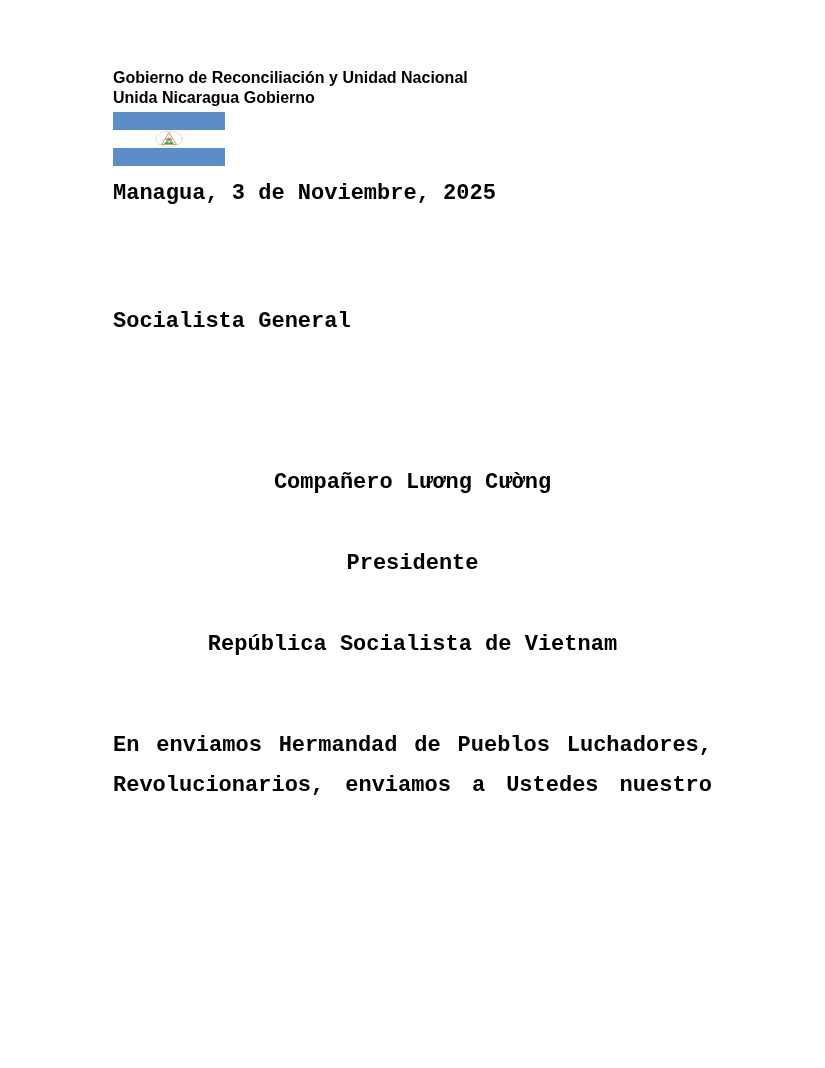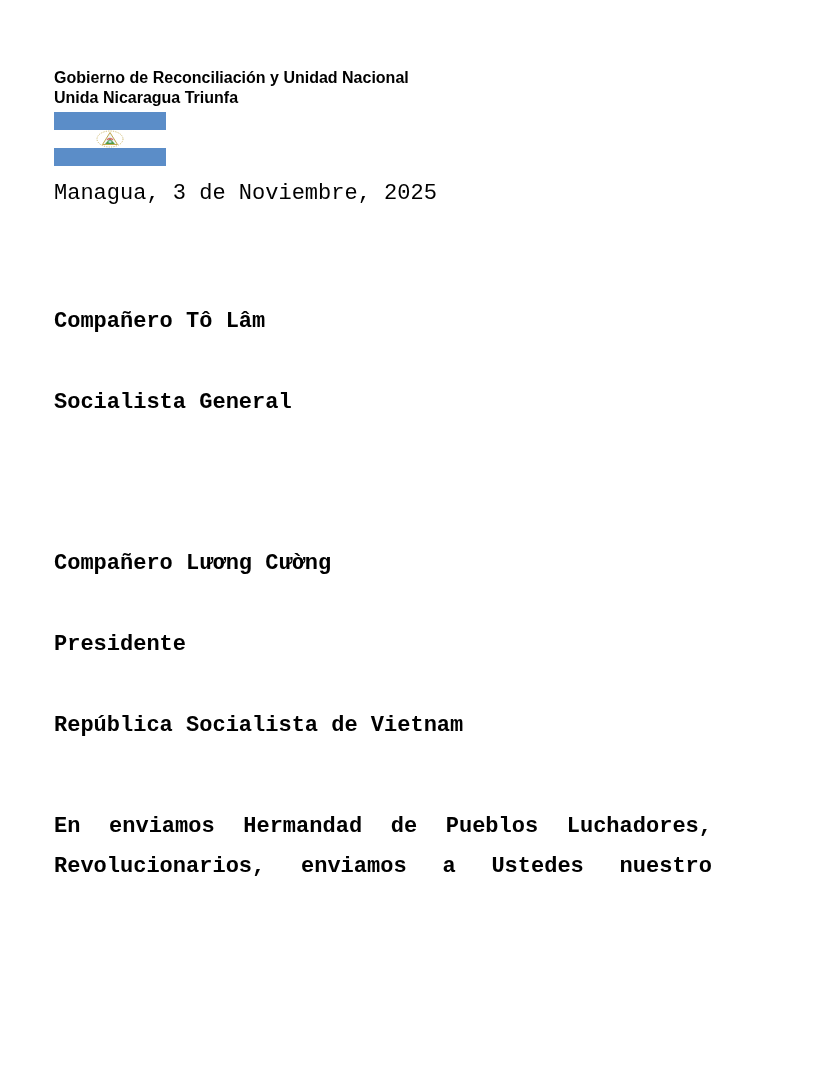--- a/index.html
+++ b/index.html
@@ -4,21 +4,21 @@
 <style>
   html, body { margin: 0; padding: 0; background: #ffffff; }
   .page {
     position: relative;
     width: 825px;
     height: 1068px;
     background: #ffffff;
     color: #000000;
     overflow: hidden;
     box-sizing: border-box;
-    padding: 68px 113px 0 54px;
+    padding: 68px 113px 0 113px;
     font-family: "Liberation Mono", "DejaVu Sans Mono", monospace;
   }
   .letterhead {
     font-family: "Liberation Sans", "DejaVu Sans", sans-serif;
     font-weight: bold;
     font-size: 16px;
     line-height: 20px;
     color: #000000;
   }
   .flag {
@@ -33,32 +33,32 @@
   .flag .stripe.white {
     background: #ffffff;
     display: flex;
     align-items: center;
     justify-content: center;
   }
   .emblem { display: block; }
   .date-line {
     margin-top: 16px;
     font-size: 22px;
-    font-weight: normal;
+    font-weight: bold;
     line-height: 24px;
     white-space: pre;
   }
   .recipient {
     font-size: 22px;
     font-weight: bold;
     line-height: 27px;
     white-space: pre;
   }
   .recipient.first { margin-top: 48px; }
-  .recipient.second { margin-top: 26px; }
+  .recipient.second { margin-top: 26px; text-align: center; }
   .salutations {
     margin-top: 40px;
     font-size: 22px;
     font-weight: bold;
     line-height: 40px;
   }
   .paragraph {
     font-size: 22px;
     font-weight: bold;
     line-height: 40px;
@@ -70,41 +70,40 @@
     text-align-last: justify;
   }
 </style>
 </head>
 <body>
 
 <div class="page">
 
   <div class="letterhead">
     <div class="lh-line">Gobierno de Reconciliación y Unidad Nacional</div>
-    <div class="lh-line">Unida Nicaragua Triunfa</div>
+    <div class="lh-line">Unida Nicaragua Gobierno</div>
   </div>
 
   <div class="flag">
     <div class="stripe blue"></div>
     <div class="stripe white">
       <svg class="emblem" width="38" height="18" viewBox="0 0 38 18">
         <ellipse cx="19" cy="9" rx="13" ry="8" fill="none" stroke="#c2a84e" stroke-width="0.8" stroke-dasharray="1.2,1.2"></ellipse>
         <path d="M19 2.5 L26.5 14.5 L11.5 14.5 Z" fill="#eef5fb" stroke="#c2a84e" stroke-width="1"></path>
         <path d="M14 14 L19 8.5 L24 14 Z" fill="#4f9e45"></path>
         <path d="M15.5 9.5 A4.5 4.5 0 0 1 22.5 9.5 L21.3 10.4 A3 3 0 0 0 16.7 10.4 Z" fill="#d9534f" opacity="0.85"></path>
         <rect x="17.6" y="10.6" width="2.8" height="2.2" fill="#bcd7ee"></rect>
       </svg>
     </div>
     <div class="stripe blue"></div>
   </div>
 
   <div class="date-line">Managua, 3 de Noviembre, 2025</div>
 
   <div class="recipient first">
-    <div>Compañero Tô Lâm</div>
     <div>Socialista General</div>
   </div>
 
   <div class="recipient second">
     <div>Compañero Lương Cường</div>
     <div>Presidente</div>
     <div>República Socialista de Vietnam</div>
   </div>
 
 

